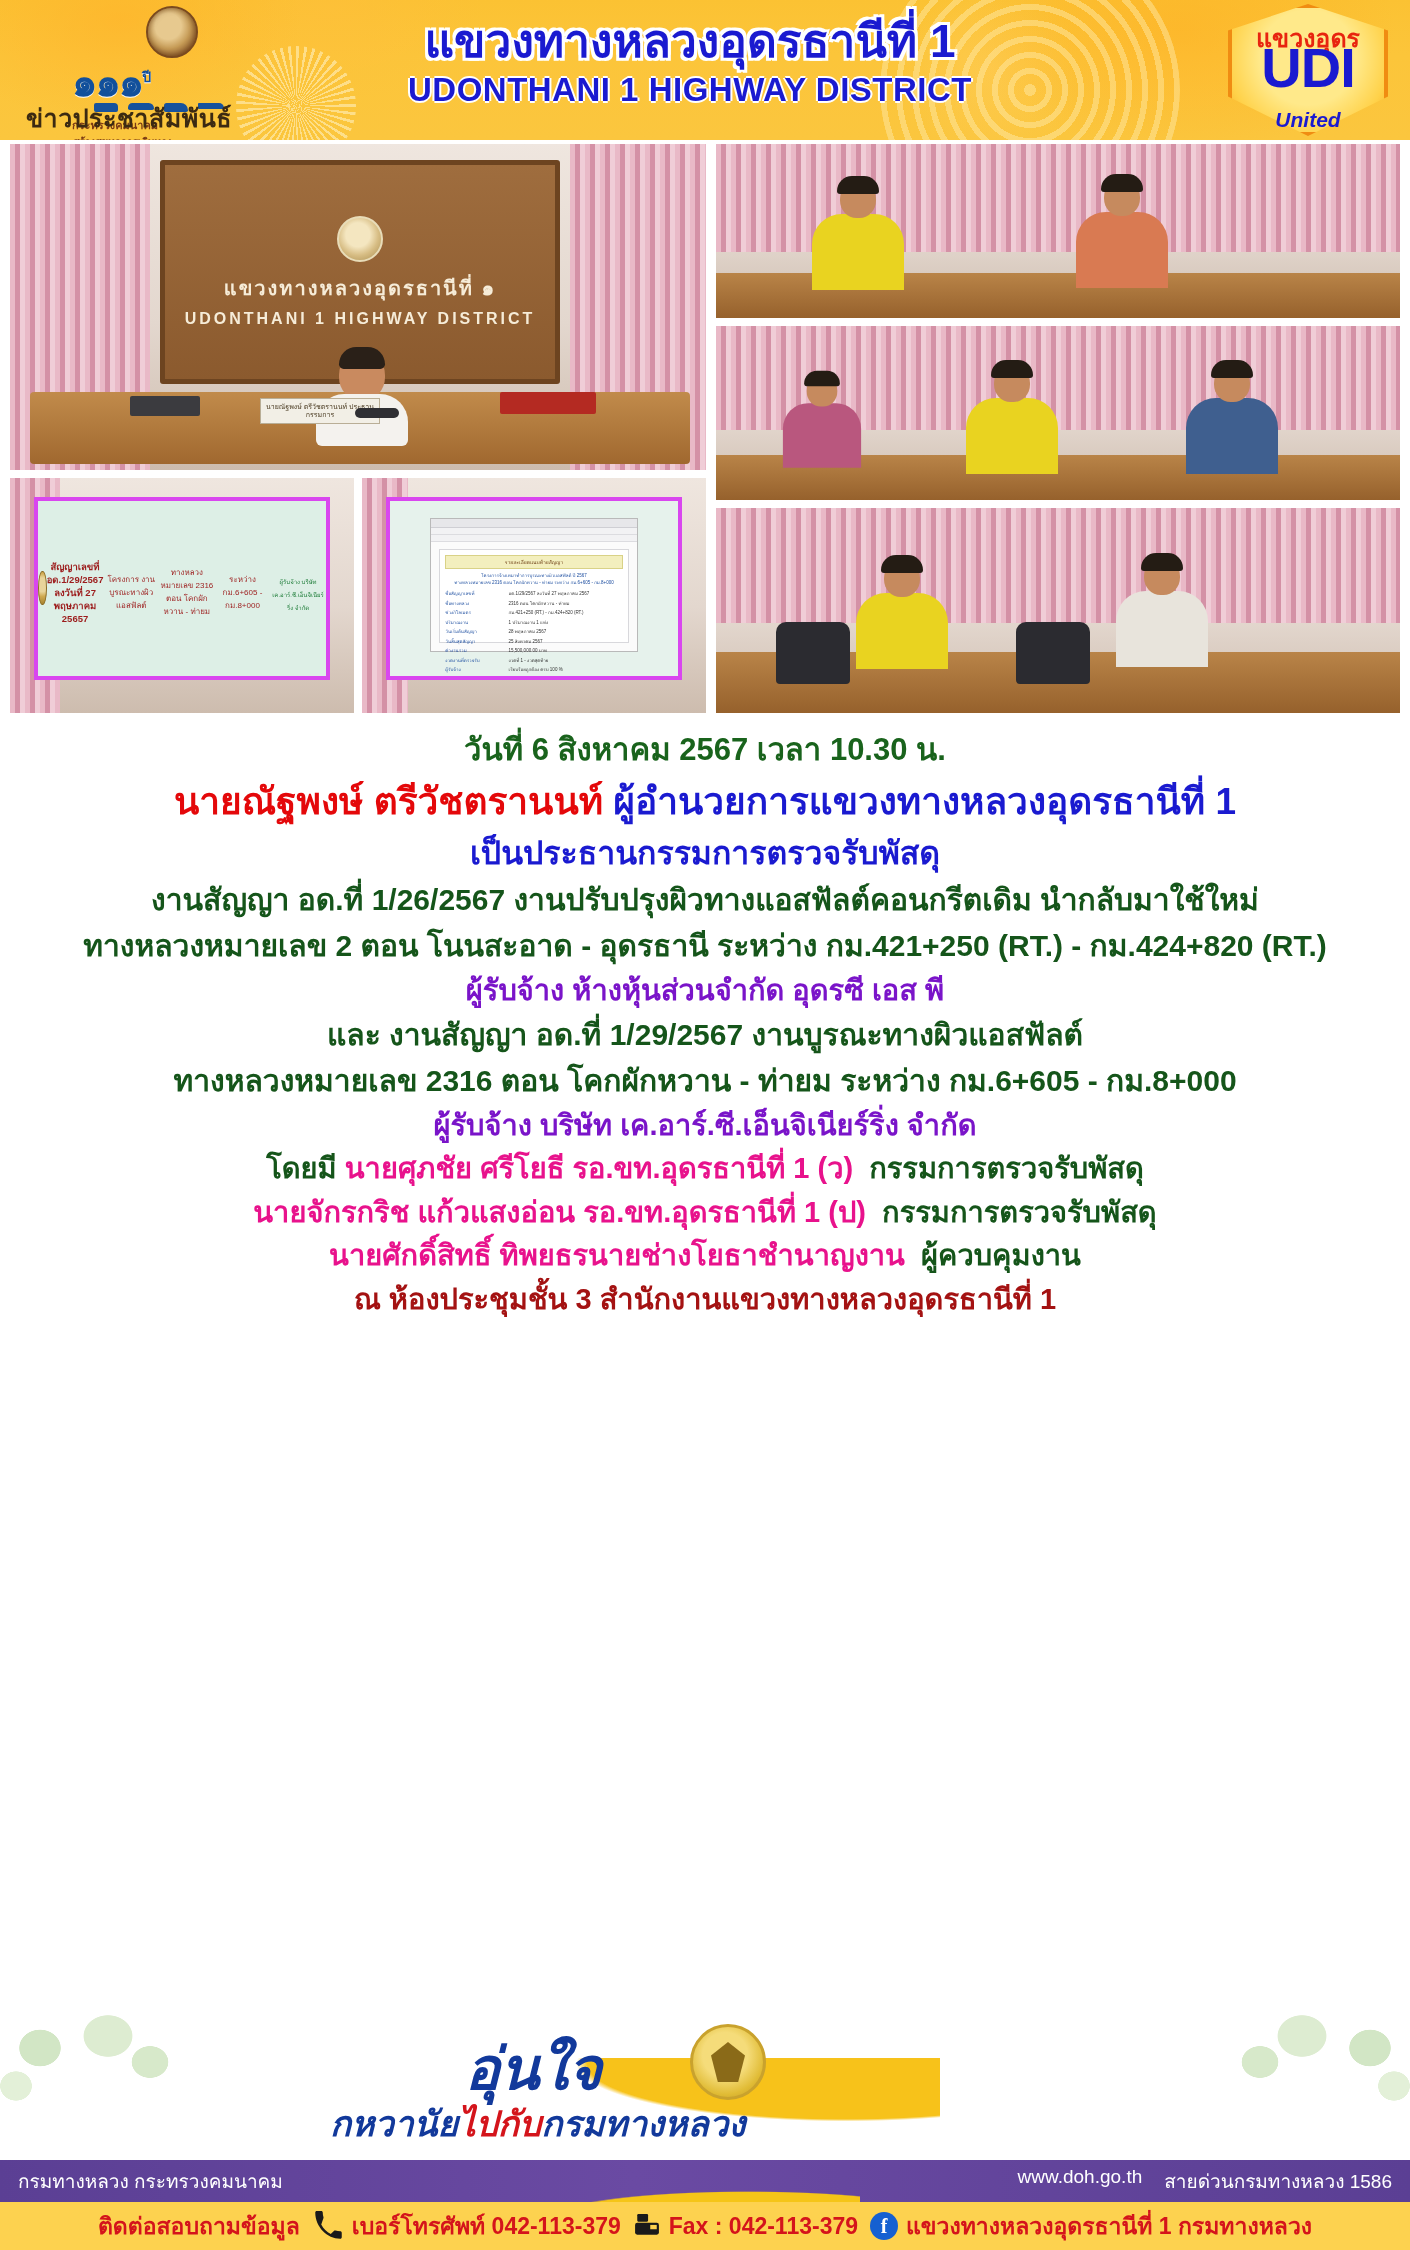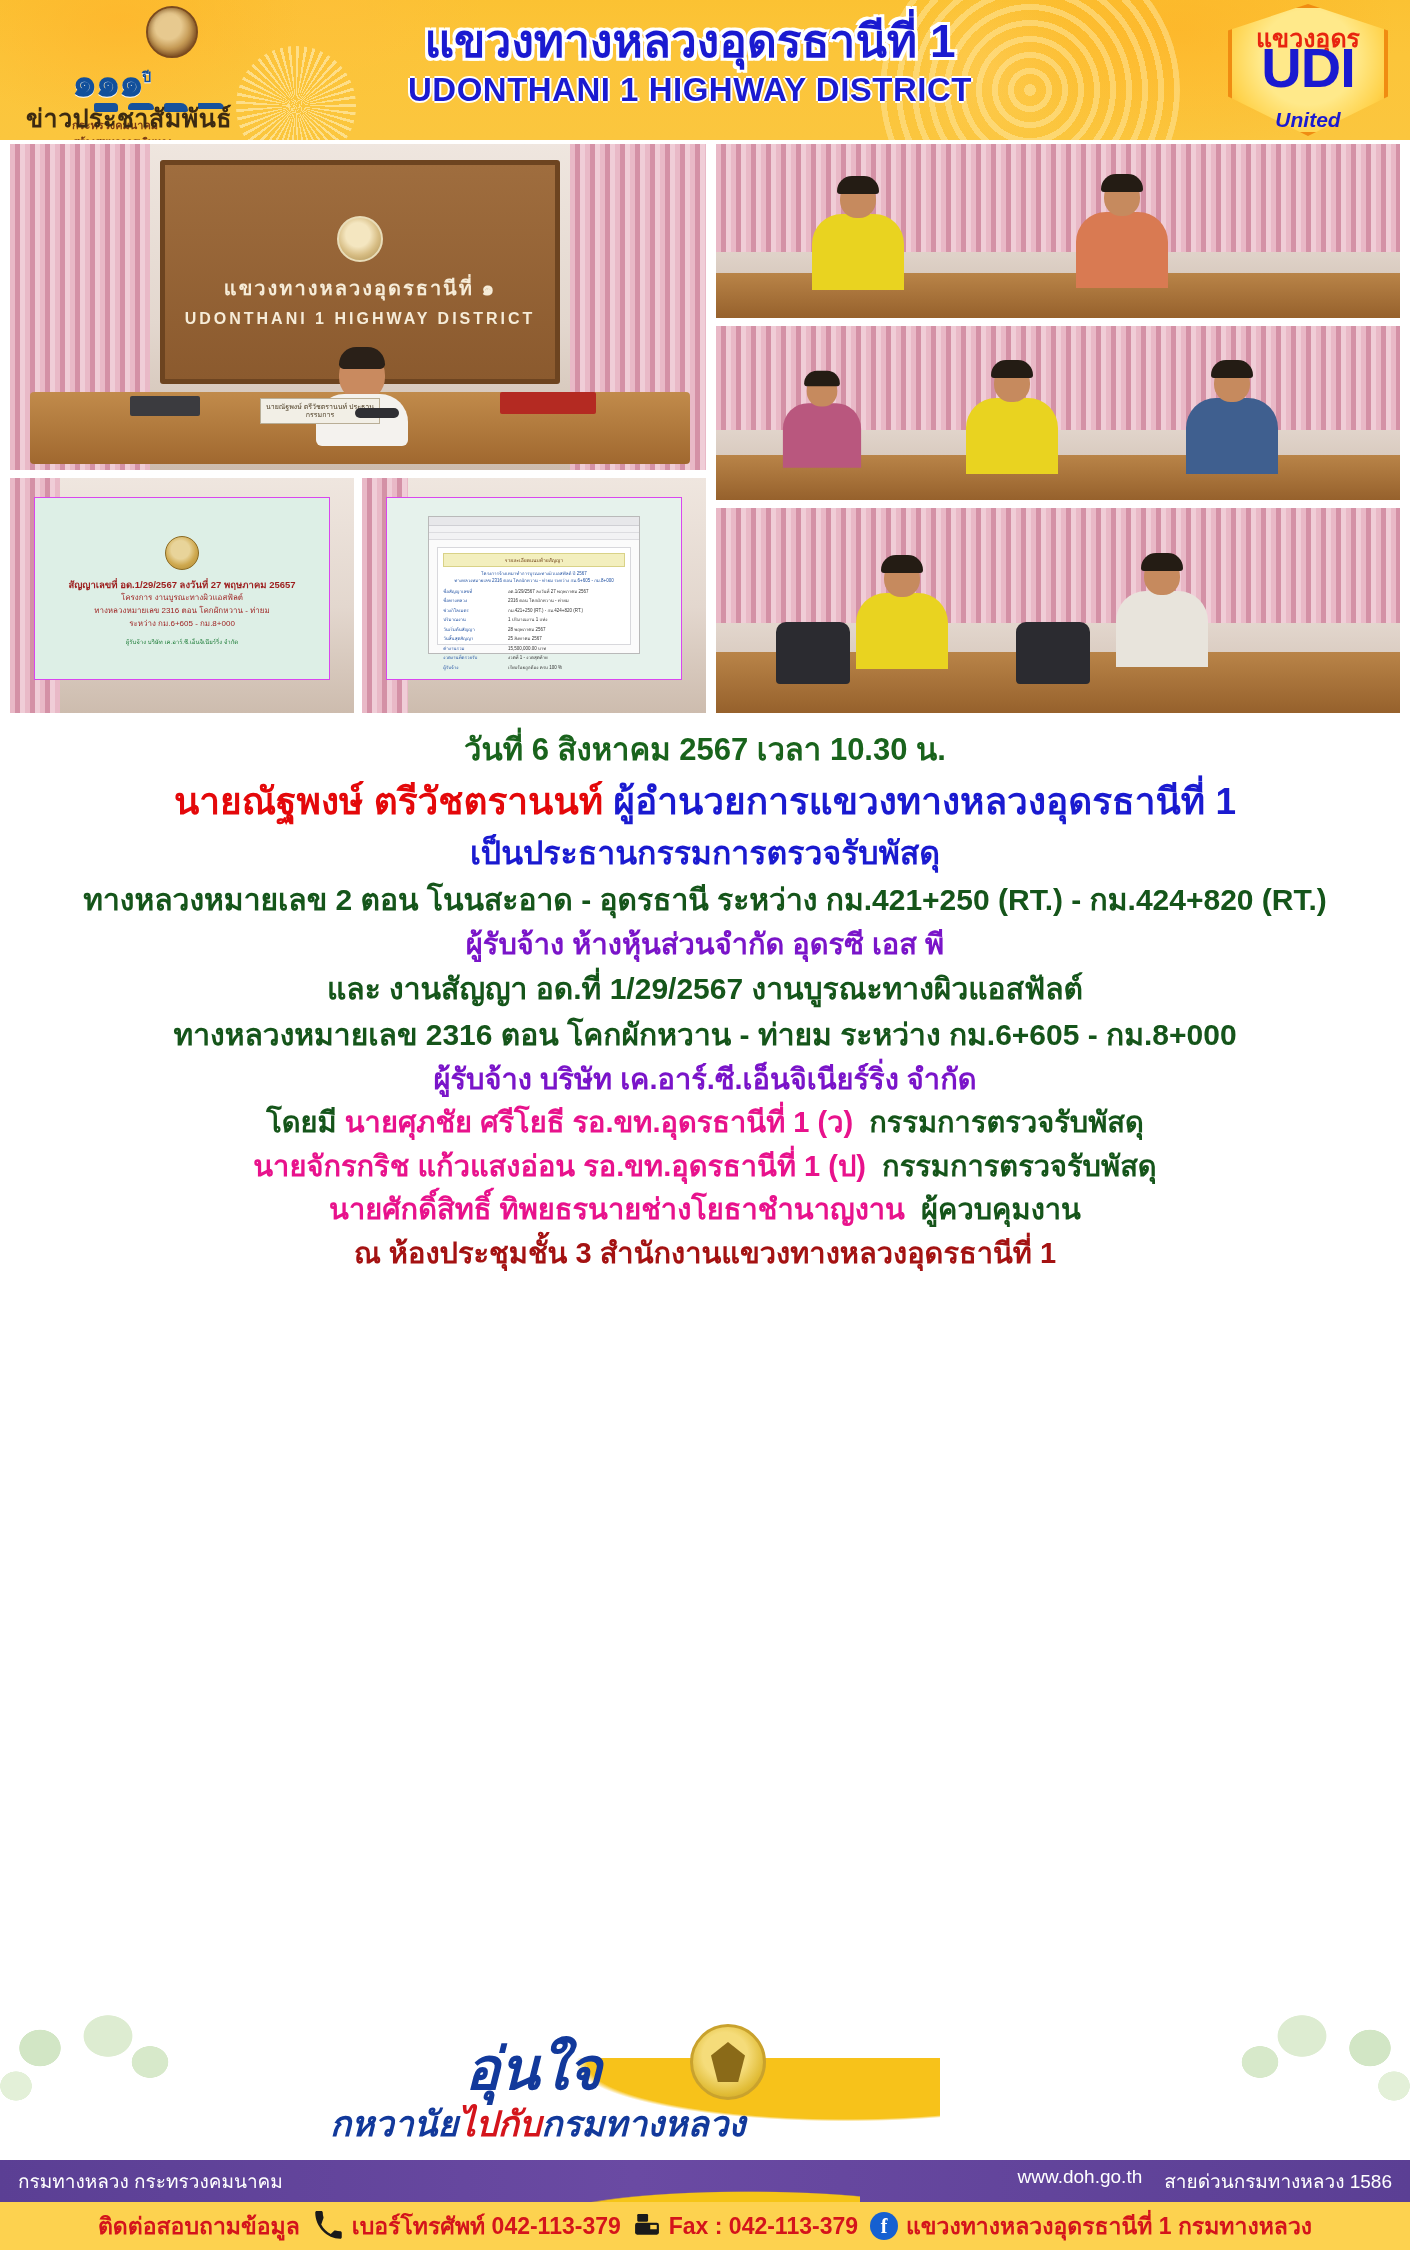--- a/index.html
+++ b/index.html
@@ -151,22 +151,22 @@
   .p3 { left:706px; top:182px; width:688px; height:178px; }
   
   .p4 { left:706px; top:364px; width:688px; height:209px; }
   
   .p5 { left:0; top:334px; width:348px; height:239px; }
   
   .p6 { left:352px; top:334px; width:348px; height:239px; }
 
   .screen {
     position:absolute; left:7%; top:8%; width:86%; height:78%;
-    background:#ddefe6; border:1px solid #d946ef;
-    display:flex; flex-direction:column; align-items:center; padding-top:8px;justify-content:center;
+    background:#ddefe6; border:4px solid #d946ef;
+    display:flex; align-items:center; padding-top:8px;
   }
   .screen .sm-emb { width:34px;height:34px;border-radius:50%;
     background: radial-gradient(circle at 45% 40%, #e8d49a 0 35%, #c9a košer 60%, #a6822f 100%);
     background: radial-gradient(circle at 45% 40%, #e8d49a 0 35%, #cfa94f 60%, #a6822f 100%);
     border:1px solid #8b6a22; margin-bottom:8px; }
   .screen .l { color:#1f3f8a; font-size:8px; line-height:13px; text-align:center; width:94%; }
   .screen .l.red { color:#9c1c1c; }
   .screen .l.t { font-size:9.5px; font-weight:700; }
 
   .docwin { position:absolute; left:14%; top:10%; width:72%; height:76%; background:#fbfbfb; border:1px solid #b9b9b9; }
@@ -447,20 +447,21 @@
   <div class="body-text">
     <div class="ln date">วันที่ 6 สิงหาคม 2567 เวลา 10.30 น.</div>
 
     <div class="ln big">
       <span class="c-red">นายณัฐพงษ์ ตรีวัชตรานนท์</span>
       <span class="c-blue">ผู้อำนวยการแขวงทางหลวงอุดรธานีที่ 1</span>
     </div>
 
     <div class="ln mid c-blue">เป็นประธานกรรมการตรวจรับพัสดุ</div>
 
+    <div class="ln det">งานสัญญา อด.ที่ 1/26/2567 งานปรับปรุงผิวทางแอสฟัลต์คอนกรีตเดิม นำกลับมาใช้ใหม่</div>
     <div class="ln det">ทางหลวงหมายเลข 2 ตอน โนนสะอาด - อุดรธานี ระหว่าง กม.421+250 (RT.) - กม.424+820 (RT.)</div>
     <div class="ln small c-purple">ผู้รับจ้าง ห้างหุ้นส่วนจำกัด อุดรซี เอส พี</div>
 
     <div class="ln det">และ งานสัญญา อด.ที่ 1/29/2567 งานบูรณะทางผิวแอสฟัลต์</div>
     <div class="ln det">ทางหลวงหมายเลข 2316 ตอน โคกผักหวาน - ท่ายม ระหว่าง กม.6+605 - กม.8+000</div>
     <div class="ln small c-purple">ผู้รับจ้าง บริษัท เค.อาร์.ซี.เอ็นจิเนียร์ริ่ง จำกัด</div>
 
     <div class="ln small">
       <span class="c-green">โดยมี</span>
       <span class="c-pink">นายศุภชัย ศรีโยธี</span>

